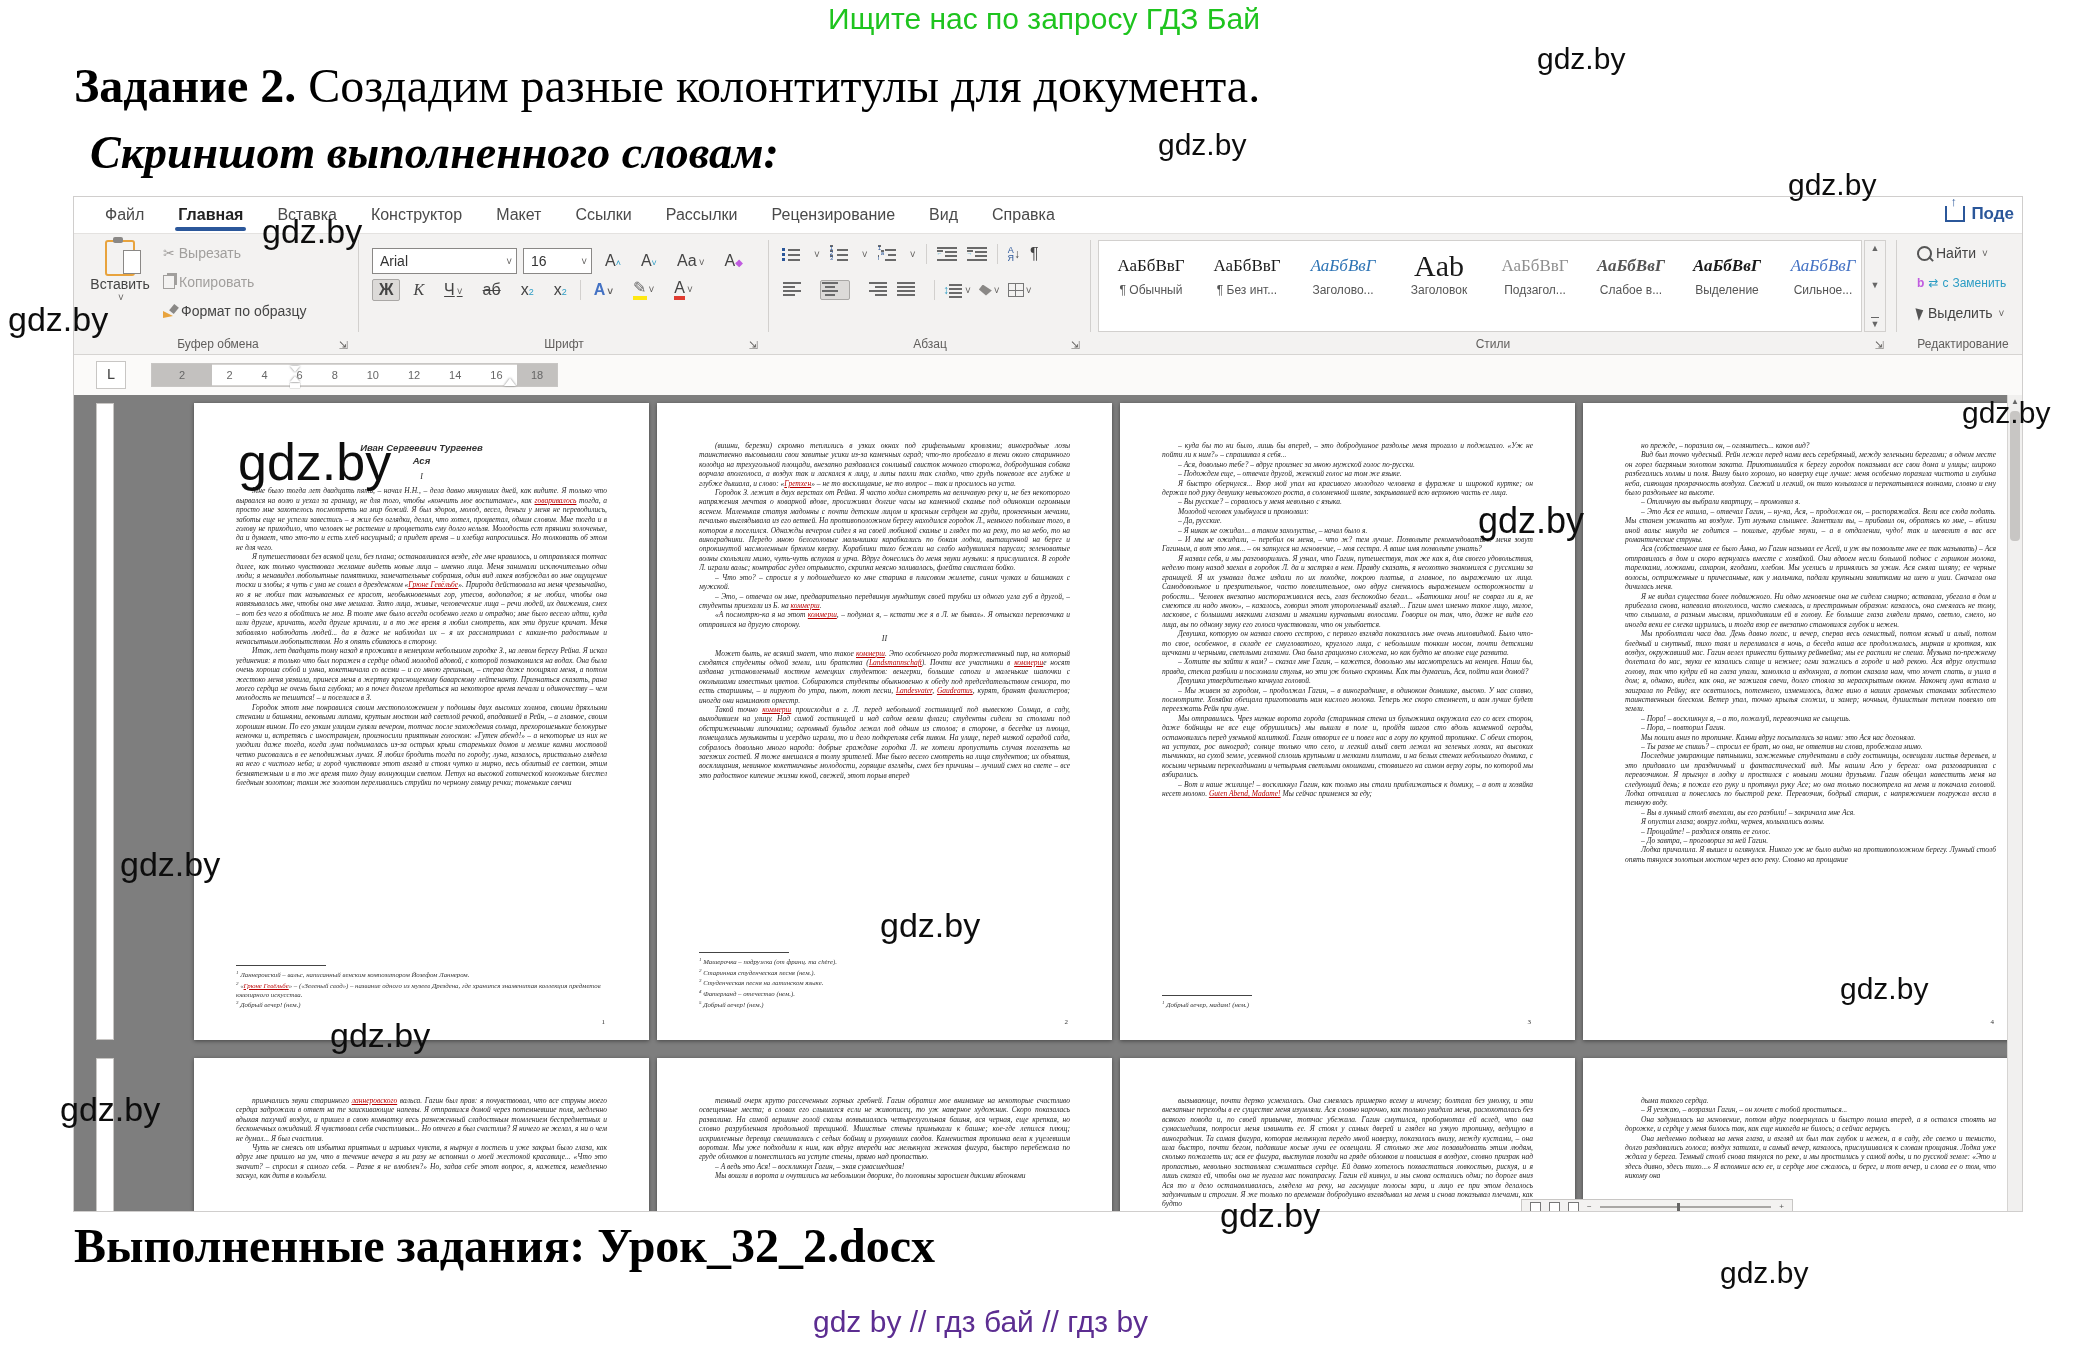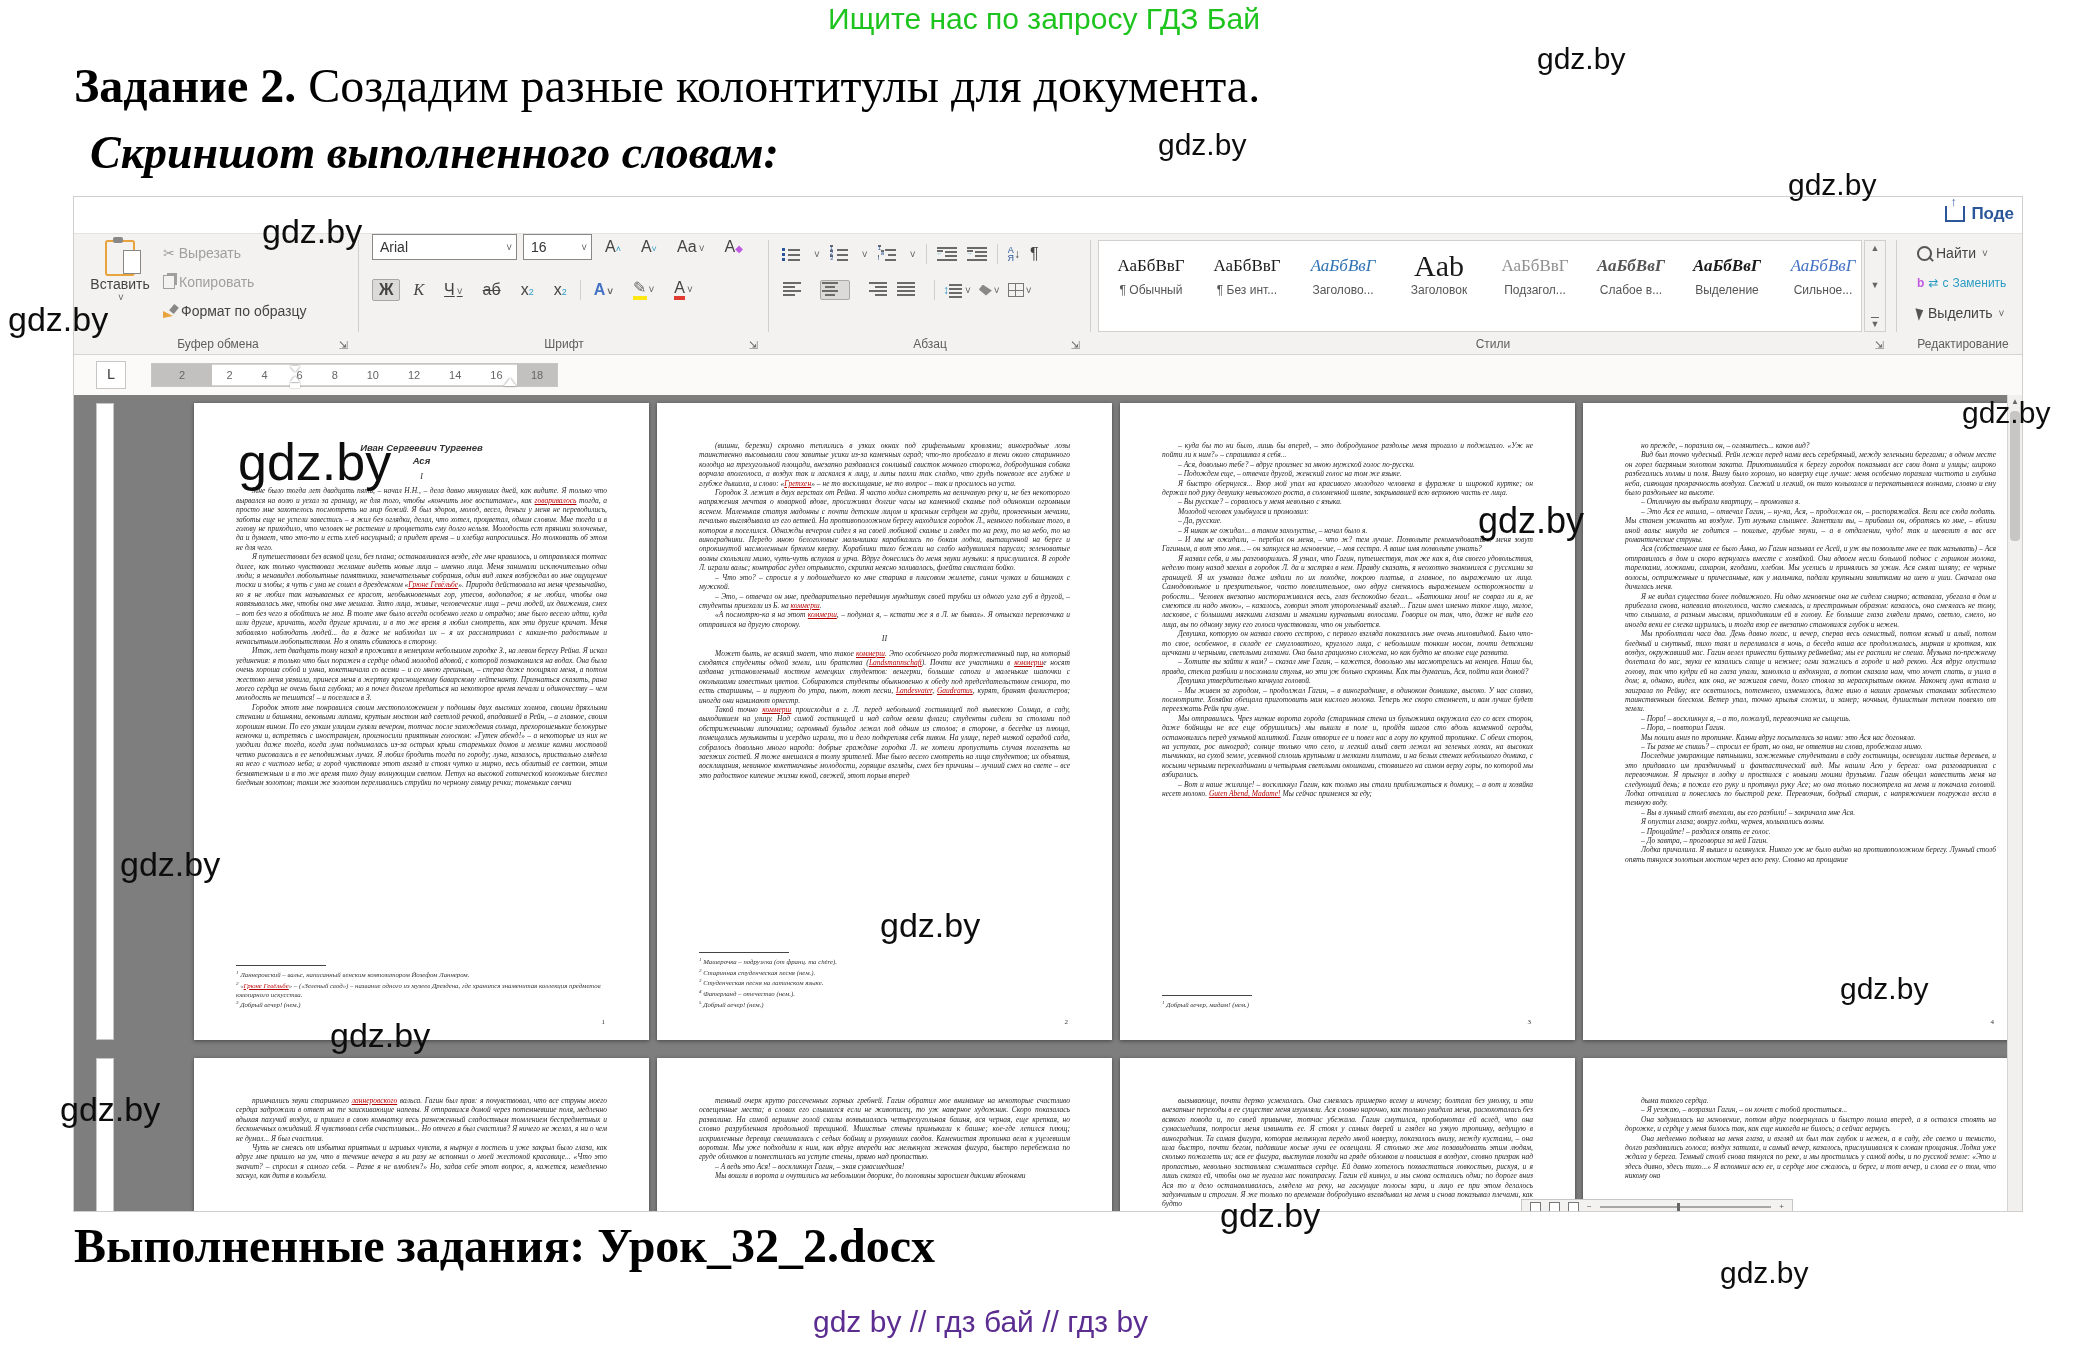--- a/index.html
+++ b/index.html
@@ -160,20 +160,32 @@
 <span class="wm" style="left:880px;top:906px;font-size:34px">gdz.by</span>
 <span class="wm" style="left:330px;top:1016px;font-size:34px">gdz.by</span>
 <span class="wm" style="left:60px;top:1090px;font-size:34px">gdz.by</span>
 <span class="wm" style="left:1840px;top:972px;font-size:30px">gdz.by</span>
 <span class="wm" style="left:1220px;top:1196px;font-size:34px">gdz.by</span>
 <span class="wm" style="left:1720px;top:1256px;font-size:30px">gdz.by</span>
 
 <div class="winword">
 
   <div class="tabbar">
+    <div id="tabs" style="display:flex;">
+        <div class="tab">Файл</div>
+        <div class="tab active">Главная</div>
+        <div class="tab">Вставка</div>
+        <div class="tab">Конструктор</div>
+        <div class="tab">Макет</div>
+        <div class="tab">Ссылки</div>
+        <div class="tab">Рассылки</div>
+        <div class="tab">Рецензирование</div>
+        <div class="tab">Вид</div>
+        <div class="tab">Справка</div>
+      </div>
     <div class="share-btn">
       <span class="share-ic"></span>
       <span>Поде</span>
     </div>
   </div>
 
   <div class="ribbon">
 
     <div class="rgroup" style="left:10px;width:268px;">
       <div class="paste-btn">
@@ -194,21 +206,21 @@
           <span class="fp-brush"></span>
           <span>Формат по образцу</span>
         </div>
       </div>
       <div class="glabel">Буфер обмена</div>
       <div class="launcher">⇲</div>
     </div>
     <div class="rsep" style="left:284px;"></div>
 
     <div class="rgroup" style="left:292px;width:396px;">
-      <div class="frow" style="top:0;">
+      <div class="frow" style="top:14px;">
         <div class="combo" style="width:132px;">
           <span>Arial</span>
           <span class="caret">˅</span>
         </div>
         <div class="combo" style="width:56px;">
           <span>16</span>
           <span class="caret">˅</span>
         </div>
         <span class="glyphbtn">
             <span>А</span>

